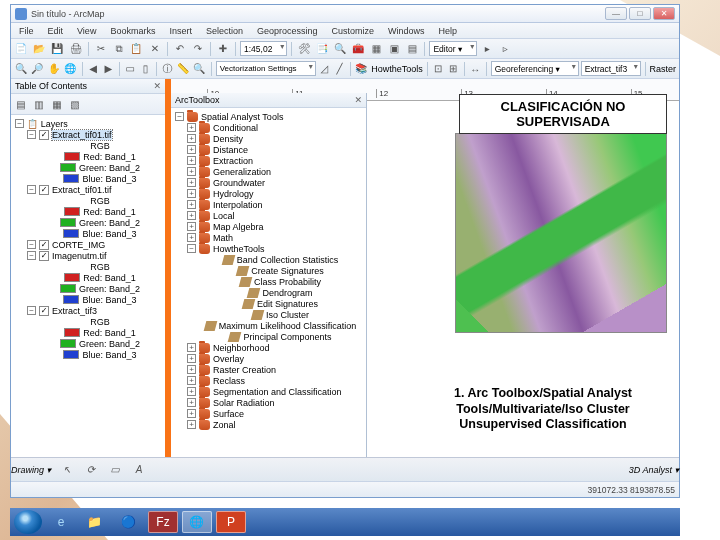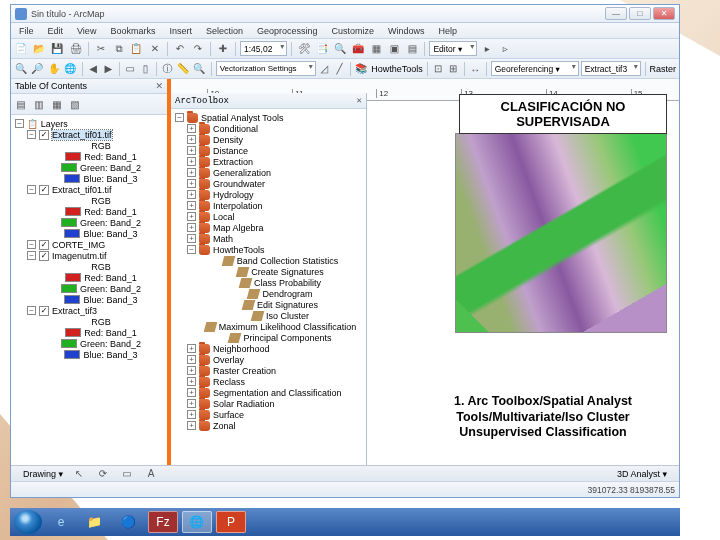--- a/index.html
+++ b/index.html
@@ -22,38 +22,38 @@
   .menubar .m { padding: 0 6px; color: #333; cursor: default; }
 
   .toolbar { height: 20px; background: linear-gradient(#f4f6fa,#e4ecf4); border-bottom: 1px solid #c8d4e6; display: flex; align-items: center; padding: 0 3px; gap: 2px; overflow: hidden; }
   .tbtn { width: 16px; height: 16px; border: 1px solid transparent; display: inline-flex; align-items: center; justify-content: center; font-size: 10px; color: #555; border-radius: 2px; }
   .sep { width: 1px; height: 14px; background: #b8c8d8; margin: 0 2px; }
   .combo { height: 15px; border: 1px solid #a8b8cc; background: #fff; font-size: 8.5px; padding: 0 14px 0 3px; position: relative; min-width: 40px; display: inline-flex; align-items: center; }
   .combo::after { content: "▾"; position: absolute; right: 2px; top: 0; font-size: 8px; color: #666; }
 
   .content { flex: 1; display: flex; overflow: hidden; }
   
-  .toc { width: 160px; border-right: 4px solid #f97316; background: #fff; overflow-y: auto; font-size: 9px; }
+  .toc { width: 160px; border-right: 6px solid #f97316; background: #fff; overflow-y: auto; font-size: 9px; }
   .toc-title { background: linear-gradient(#f4f7fb,#e4ecf4); border-bottom: 1px solid #c8d4e4; padding: 2px 4px; display: flex; align-items: center; }
   .toc-title .x { margin-left: auto; font-size: 9px; color: #666; }
   .toc-tools { background: linear-gradient(#f4f7fb,#e8eef6); border-bottom: 1px solid #c8d4e4; padding: 2px; display:flex; gap:2px;}
   .toc-body { padding: 3px 4px; }
   .tree-row { display: flex; align-items: center; gap: 3px; padding: 0.5px 0; white-space: nowrap; }
   .exp { width: 9px; height: 9px; border: 1px solid #888; text-align: center; line-height: 7px; font-size: 8px; color: #555; }
   .chk { width: 10px; height: 10px; border: 1px solid #888; font-size: 8px; text-align: center; line-height: 8px; }
   .swatch { width: 16px; height: 9px; border: 1px solid #888; }
   .i1 { margin-left: 12px; } .i2 { margin-left: 24px; justify-content: center; }
   .sel { background: #cfe3f6; outline: 1px dotted #777; }
 
   .map-zone { flex: 1; position: relative; background: #fff; }
   .ruler-top { position: absolute; top: 0; left: 0; right: 0; height: 22px; border-bottom: 1px solid #aaa; font-size: 8px; display:flex; justify-content: space-around; align-items:flex-end; color:#333; padding-bottom:2px; background:#fafbfd;}
   .ruler-top span { border-left:1px solid #999; padding-left:2px;}
 
   .atb-panel { position: absolute; top: 0; left: 0; width: 196px; bottom: 0; border-right: 1px solid #b0c0d4; background: #fff; }
-  .atb-title { background: linear-gradient(#f4f7fb,#e4ecf4); border-bottom: 1px solid #c8d4e4; padding: 2px 4px; display:flex; align-items:flex-end;font-family:Liberation Mono, monospace; }
+  .atb-title { background: linear-gradient(#f4f7fb,#e4ecf4); border-bottom: 1px solid #c8d4e4; padding: 2px 4px; display:flex; align-items:flex-end; }
   .atb-title .x { margin-left:auto; color:#666; }
   .atb-tree { font-size: 9px; padding: 3px 4px; overflow-y: auto; height: calc(100% - 16px); }
   .tb-ico { width: 11px; height: 10px; display:inline-block; }
   .tbx { background: linear-gradient(#e07040,#c85020); border-radius:1px 3px 3px 3px; position:relative; }
   .tbx::before { content:""; position:absolute; top:-2px; left:0; width:6px; height:2px; background:#c85020; border-radius:1px 1px 0 0;}
   .hammer { background: #b8935a; transform: skewX(-15deg); }
   .tool-sel { background: #d8e8fa; outline: 1px solid #88b0e0; }
 
   .map-img { position: absolute; right: 12px; top: 54px; width: 212px; height: 200px; background: 
     linear-gradient(45deg, #4ec050 8%, transparent 8%),
@@ -61,21 +61,21 @@
     linear-gradient(70deg, #98b070 20%, #c0a0cc 30%, #8858a0 45%, #d8b8d8 60%, #98c878 75%, #40c850 88%),
     #a088b0;
     border:1px solid #888;
   }
   
   .label-box1 { position: absolute; right: 12px; top: 15px; width: 208px; background: #fff; border: 1px solid #333; padding: 4px 8px; font-weight: bold; font-size: 13px; text-align: center; z-index: 20; }
   .label-box2 { position: absolute; right: 12px; bottom: 22px; width: 248px; background: #fff; padding: 2px 6px; font-weight: bold; font-size: 12.5px; text-align: center; z-index: 20; line-height: 1.25; }
 
   .statusbar { height: 16px; background: linear-gradient(#f4f6fa,#e4ecf4); border-top: 1px solid #c8d4e6; display:flex; align-items:center; padding:0 4px; font-size:8.5px; color:#444; }
   .statusbar .coords { margin-left:auto; }
-  .bottom-ribbon { background: linear-gradient(#f0f2f6,#e0e8f0); border-top:1px solid #c0c8d8; height:16px; display:flex; align-items:center; padding:0 12px; gap:8px;}
+  .bottom-ribbon { background: linear-gradient(#f0f2f6,#e0e8f0); border-top:1px solid #c0c8d8; height:24px; display:flex; align-items:center; padding:0 0; gap:8px;font-style:italic;}
 
   .taskbar { position: absolute; left: 10px; bottom: 4px; width: 670px; height: 28px; background: linear-gradient(#5a88c8,#2858a0); z-index: 6; display:flex; align-items:center; padding:0 4px; gap:4px;}
   .start-orb { width: 28px; height: 24px; background: radial-gradient(circle at 40% 35%, #b8e0f8 10%, #3888d0 30%, #0858a0 70%); border-radius: 50%; }
   .task-ico { width: 30px; height: 22px; border-radius:2px; display:flex; align-items:center; justify-content:center; font-size:12px; }
   .task-ico.active { background: rgba(255,255,255,0.3); box-shadow: inset 0 0 0 1px rgba(255,255,255,0.5); }
 </style>
 </head>
 <body>
 
 <div class="slide-bg">

